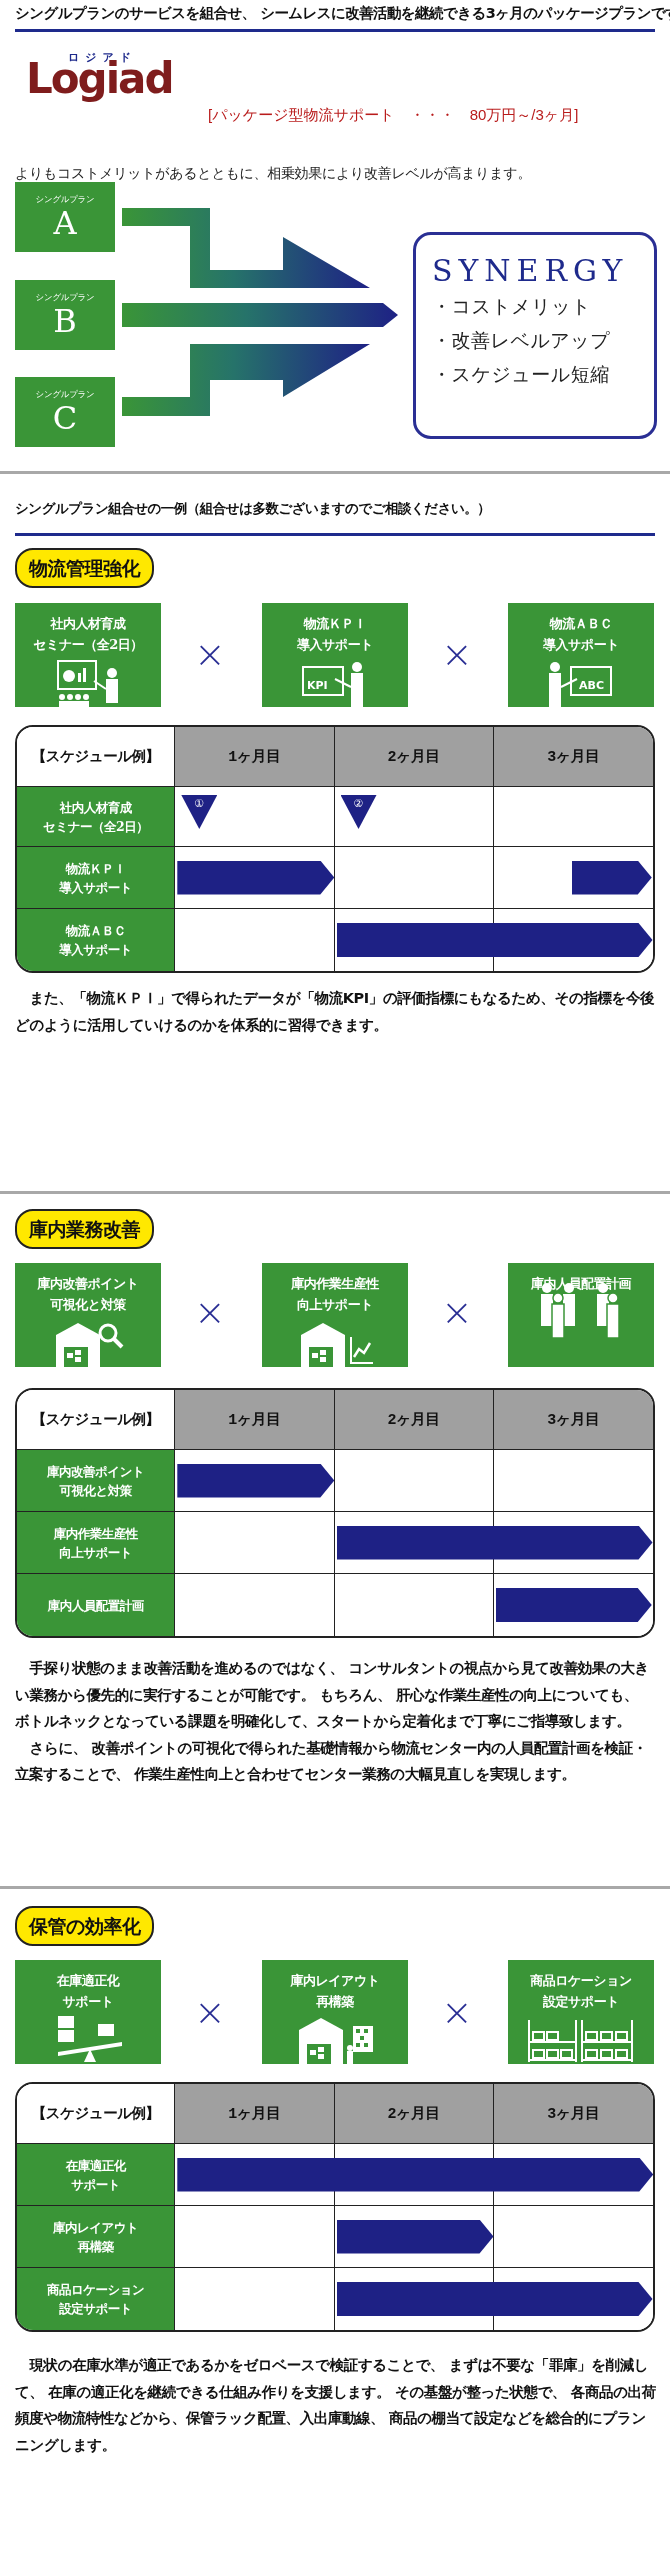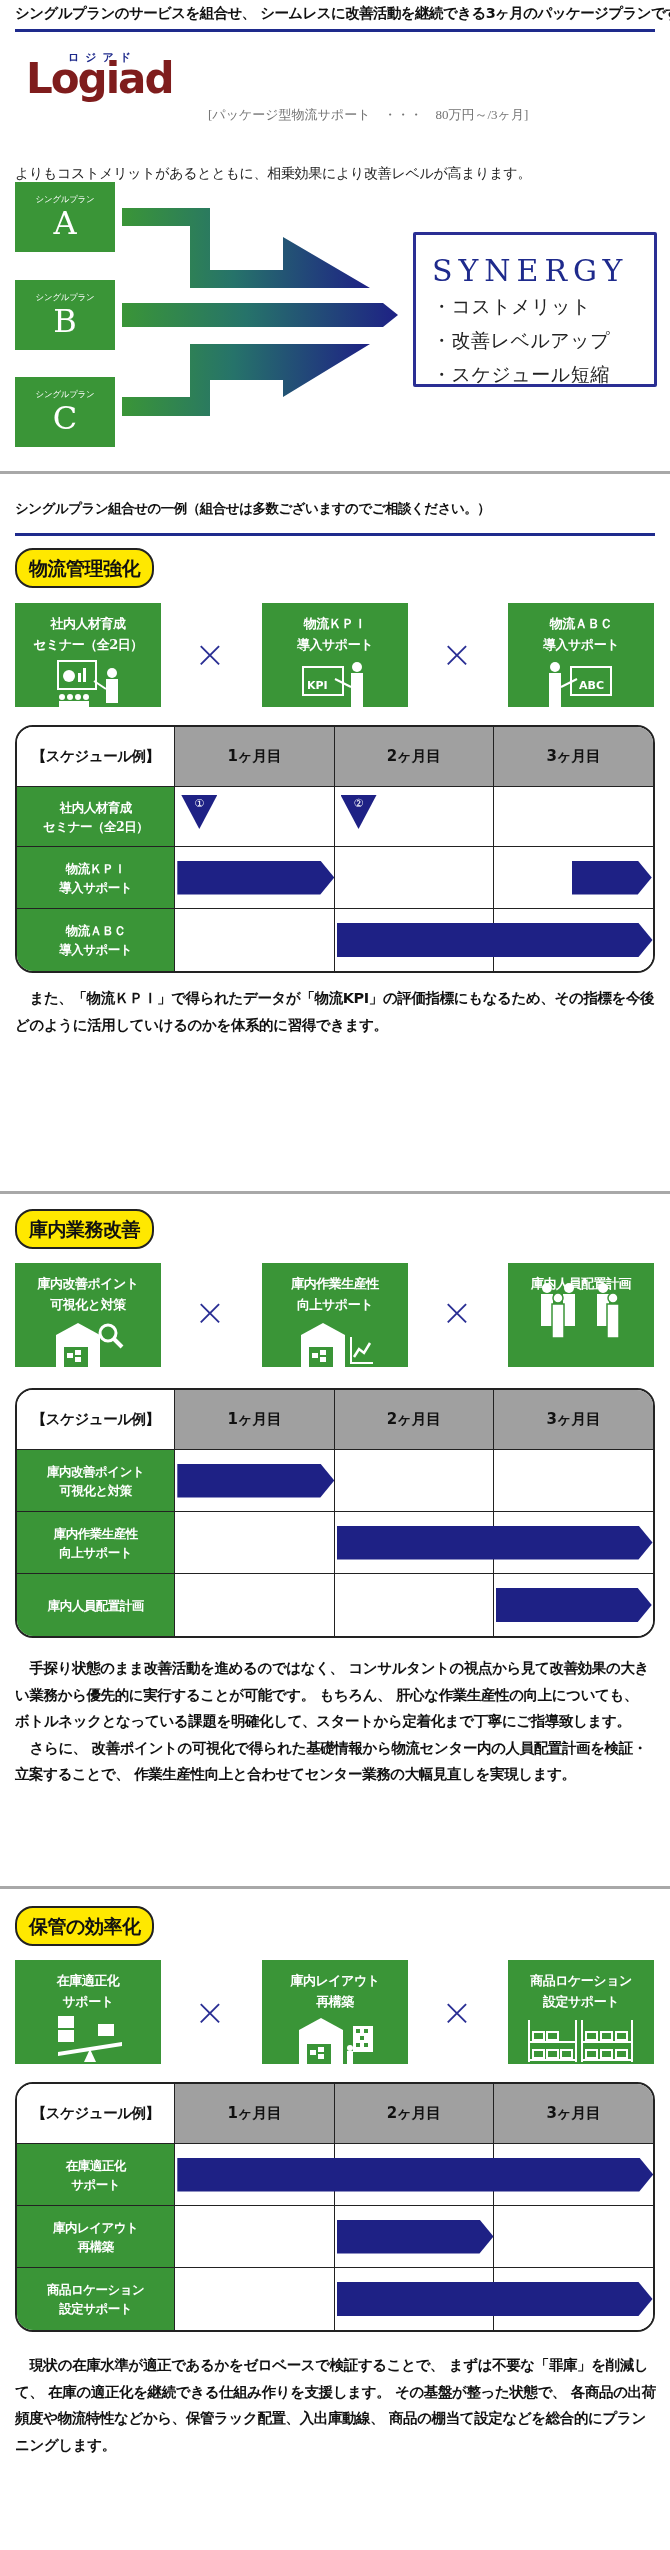--- a/index.html
+++ b/index.html
@@ -1,37 +1,37 @@
 <!DOCTYPE html>
 <html><head>
 <meta charset="utf-8">
 <style>
   * { box-sizing: border-box; margin: 0; padding: 0; }
   body { width: 670px; height: 2550px; background: #fff; font-family: "DejaVu Sans", "Liberation Sans", sans-serif; color: #111; position: relative; overflow: hidden; }
   .abs { position: absolute; }
   .tagline { left: 15px; top: 4px; width: 640px; font-size: 14.5px; font-weight: bold; letter-spacing: -0.6px; white-space: nowrap; padding-bottom: 6px; border-bottom: 3px solid #1e2a8c; }
   .ruby { left: 68px; top: 50px; font-size: 11px; font-weight: bold; color: #1e2a8c; letter-spacing: 6px; }
   .logo { left: 26px; top: 58px; font-family: "DejaVu Sans", sans-serif; font-size: 42px; font-weight: bold; color: #7f1d1d; letter-spacing: -2px; line-height: 1; }
-  .pkg { left: 208px; top: 106px; font-family: Liberation Serif, serif; font-size: 13px; color: #737373; white-space: nowrap; }
+  .pkg { left: 208px; top: 106px; font-family: Liberation Sans, sans-serif; font-size: 15px; color: #b91c1c; white-space: nowrap; }
   .intro { left: 15px; top: 160px; width: 645px; font-size: 14px; line-height: 27px; color: #222; letter-spacing: -0.3px; }
   .plan-box { left: 15px; width: 100px; height: 70px; background: #3a9537; color: #fff; text-align: center; }
   .plan-box .small { font-size: 8.5px; margin-top: 12px; letter-spacing: -0.3px; }
   .plan-box .letter { font-family: "DejaVu Serif", serif; font-size: 32px; line-height: 34px; }
-  .synergy { left: 413px; top: 232px; width: 244px; height: 155px; border: 3px solid #2a2f94; border-radius: 2px; padding: 18px 0 0 16px; }
+  .synergy { left: 413px; top: 232px; width: 244px; height: 207px; border: 3px solid #2a2f94; border-radius: 18px; padding: 18px 0 0 16px; }
   .synergy .title { font-family: "DejaVu Serif", serif; font-size: 30px; color: #1e2a8c; letter-spacing: 6px; line-height: 36px; }
   .synergy .pt { font-size: 19px; line-height: 34px; color: #222; letter-spacing: 0.5px; white-space: nowrap; }
   .divider { left: 0; width: 670px; height: 3px; background: #a8a8a8; }
   .sub-head { left: 15px; top: 500px; width: 640px; font-size: 13.5px; font-weight: bold; letter-spacing: -0.5px; padding-bottom: 15px; border-bottom: 3px solid #1e2a8c; white-space: nowrap; }
   .badge { left: 15px; height: 40px; padding: 0 12px; background: #ffe800; border: 2px solid #222; border-radius: 18px; font-size: 19px; font-weight: bold; line-height: 36px; letter-spacing: -0.5px; }
   .svc { width: 146px; height: 104px; background: #3a9537; color: #fff; text-align: center; }
   .svc .t { font-family: "DejaVu Serif", serif; font-size: 13px; line-height: 21px; margin-top: 10px; font-weight: bold; letter-spacing: -0.5px; }
   .svc svg { display: block; margin: 4px auto 0; }
   .times { width: 40px; height: 40px; font-size: 38px; color: #2a2f94; line-height: 40px; text-align: center; font-weight: 300; }
   table.sched { position: absolute; left: 15px; width: 640px; border-collapse: separate; border-spacing: 0; border: 2px solid #222; border-radius: 18px; overflow: hidden; }
-  table.sched td, table.sched th { border-right: 1.5px solid #222; border-bottom: 1.5px solid #222; position: relative; }
+  table.sched td, table.sched th { border-right: 1.5px solid #222; border-bottom: 1.5px solid #222; position: relative; font-family: Liberation Mono, monospace; }
   table.sched tr td:last-child, table.sched tr th:last-child { border-right: none; }
   table.sched tr:last-child td { border-bottom: none; }
   table.sched th { height: 60px; background: #a0a0a0; font-size: 15px; font-weight: bold; text-align: center; letter-spacing: -0.5px; }
   table.sched th.corner { background: #fff; width: 159px; font-size: 14.5px; }
   table.sched td.label { background: #3a9537; color: #fff; font-size: 12.5px; font-weight: bold; text-align: center; line-height: 19px; width: 159px; font-family: "DejaVu Serif", serif; letter-spacing: -0.5px; }
   table.sched td.cell { width: 160px; background: #fff; }
   .bar { position: absolute; height: 34px; background: #1e2185; clip-path: polygon(0 0, calc(100% - 14px) 0, 100% 50%, calc(100% - 14px) 100%, 0 100%); top: 50%; margin-top: -17px; z-index: 2; }
   .tri { position: absolute; top: 8px; left: 6px; width: 36px; height: 34px; background: #1e2185; clip-path: polygon(0 0, 100% 0, 50% 100%); color: #fff; font-size: 11px; text-align: center; line-height: 18px; }
   .para { left: 15px; width: 642px; font-size: 14.5px; font-weight: bold; line-height: 26.5px; letter-spacing: -0.4px; color: #111; }
   .para p { text-indent: 1em; }

